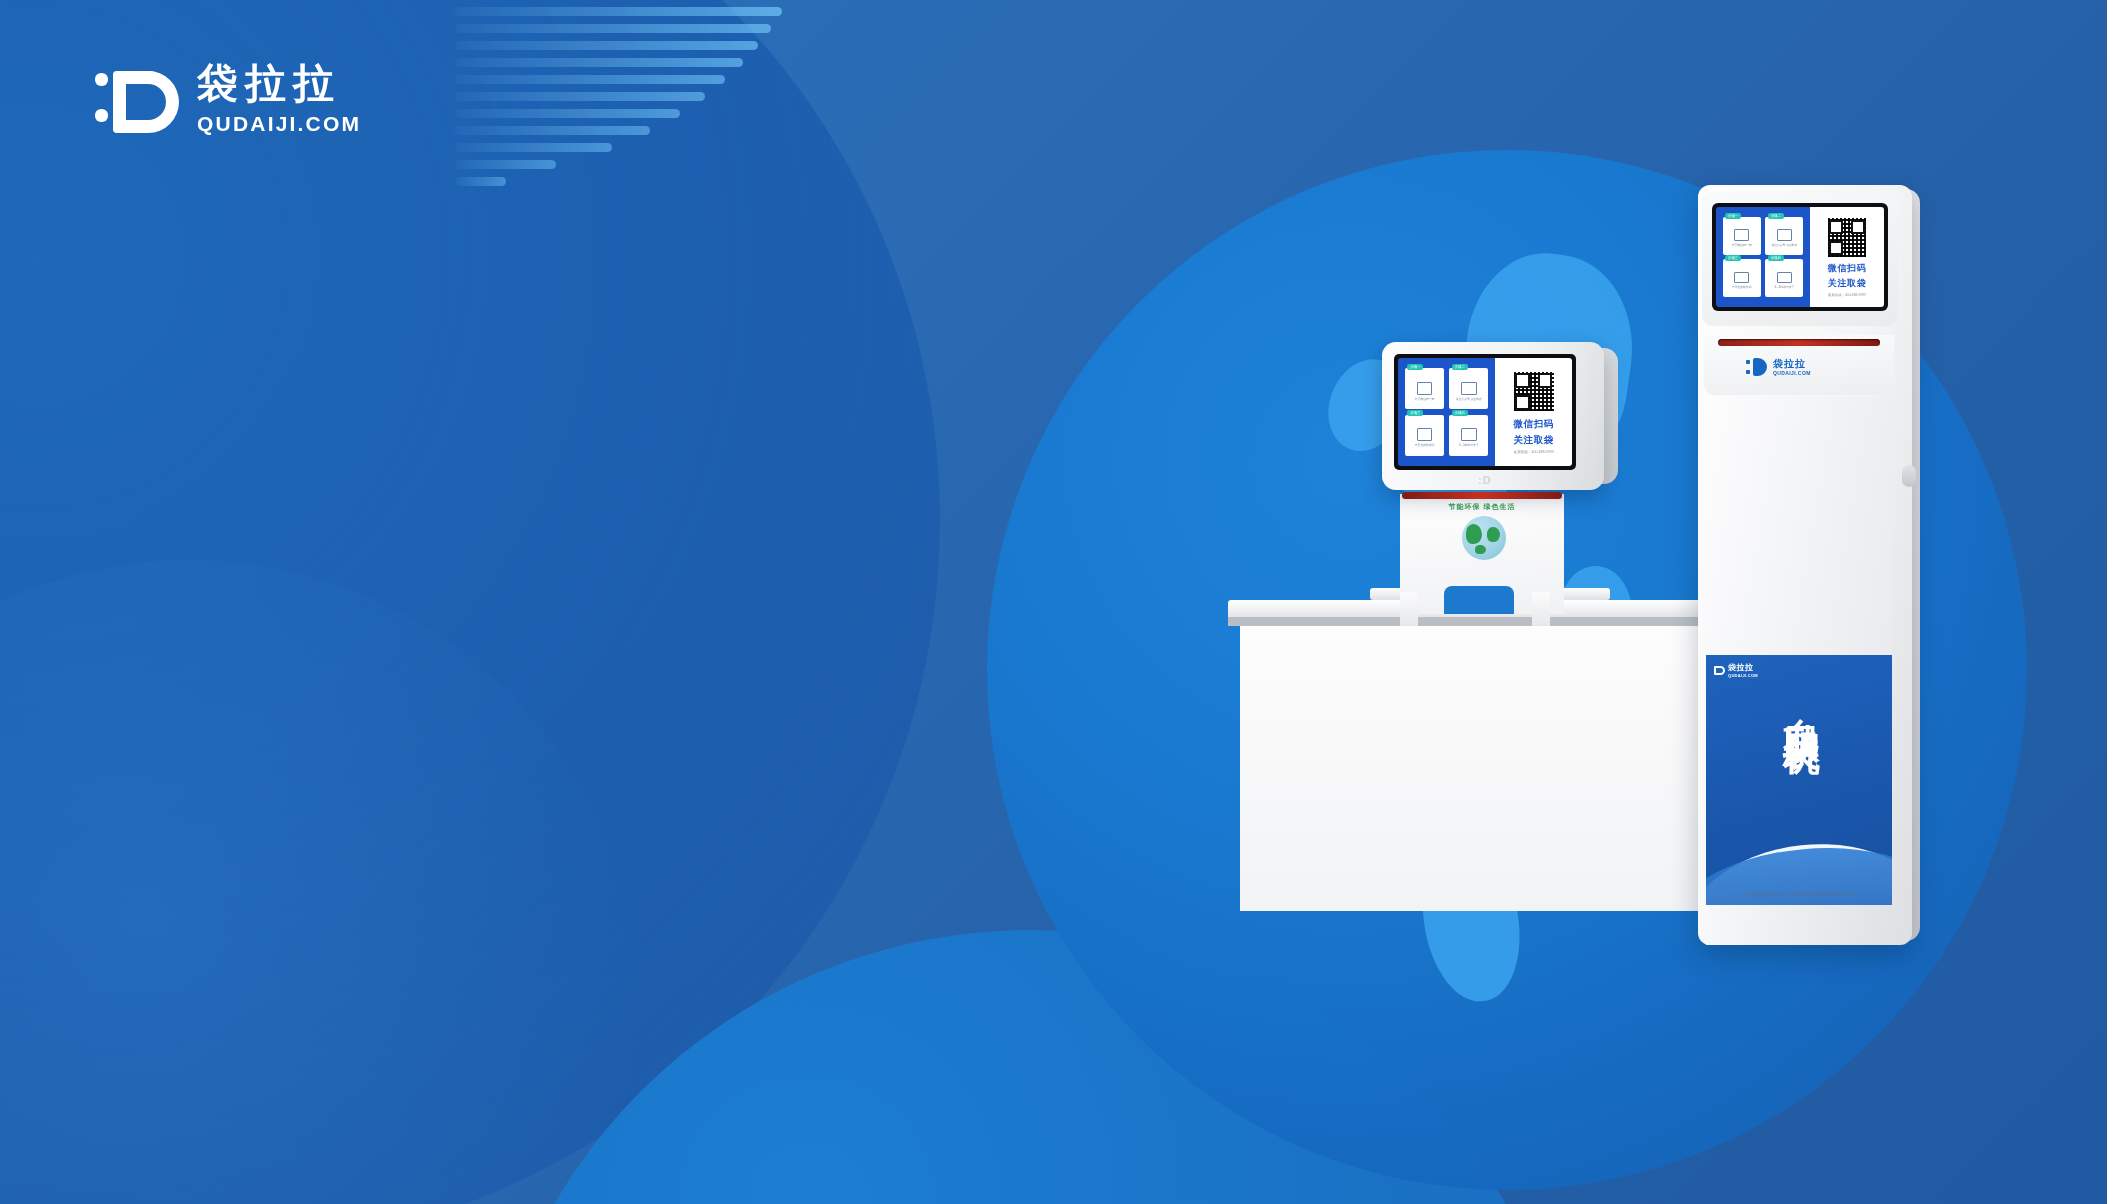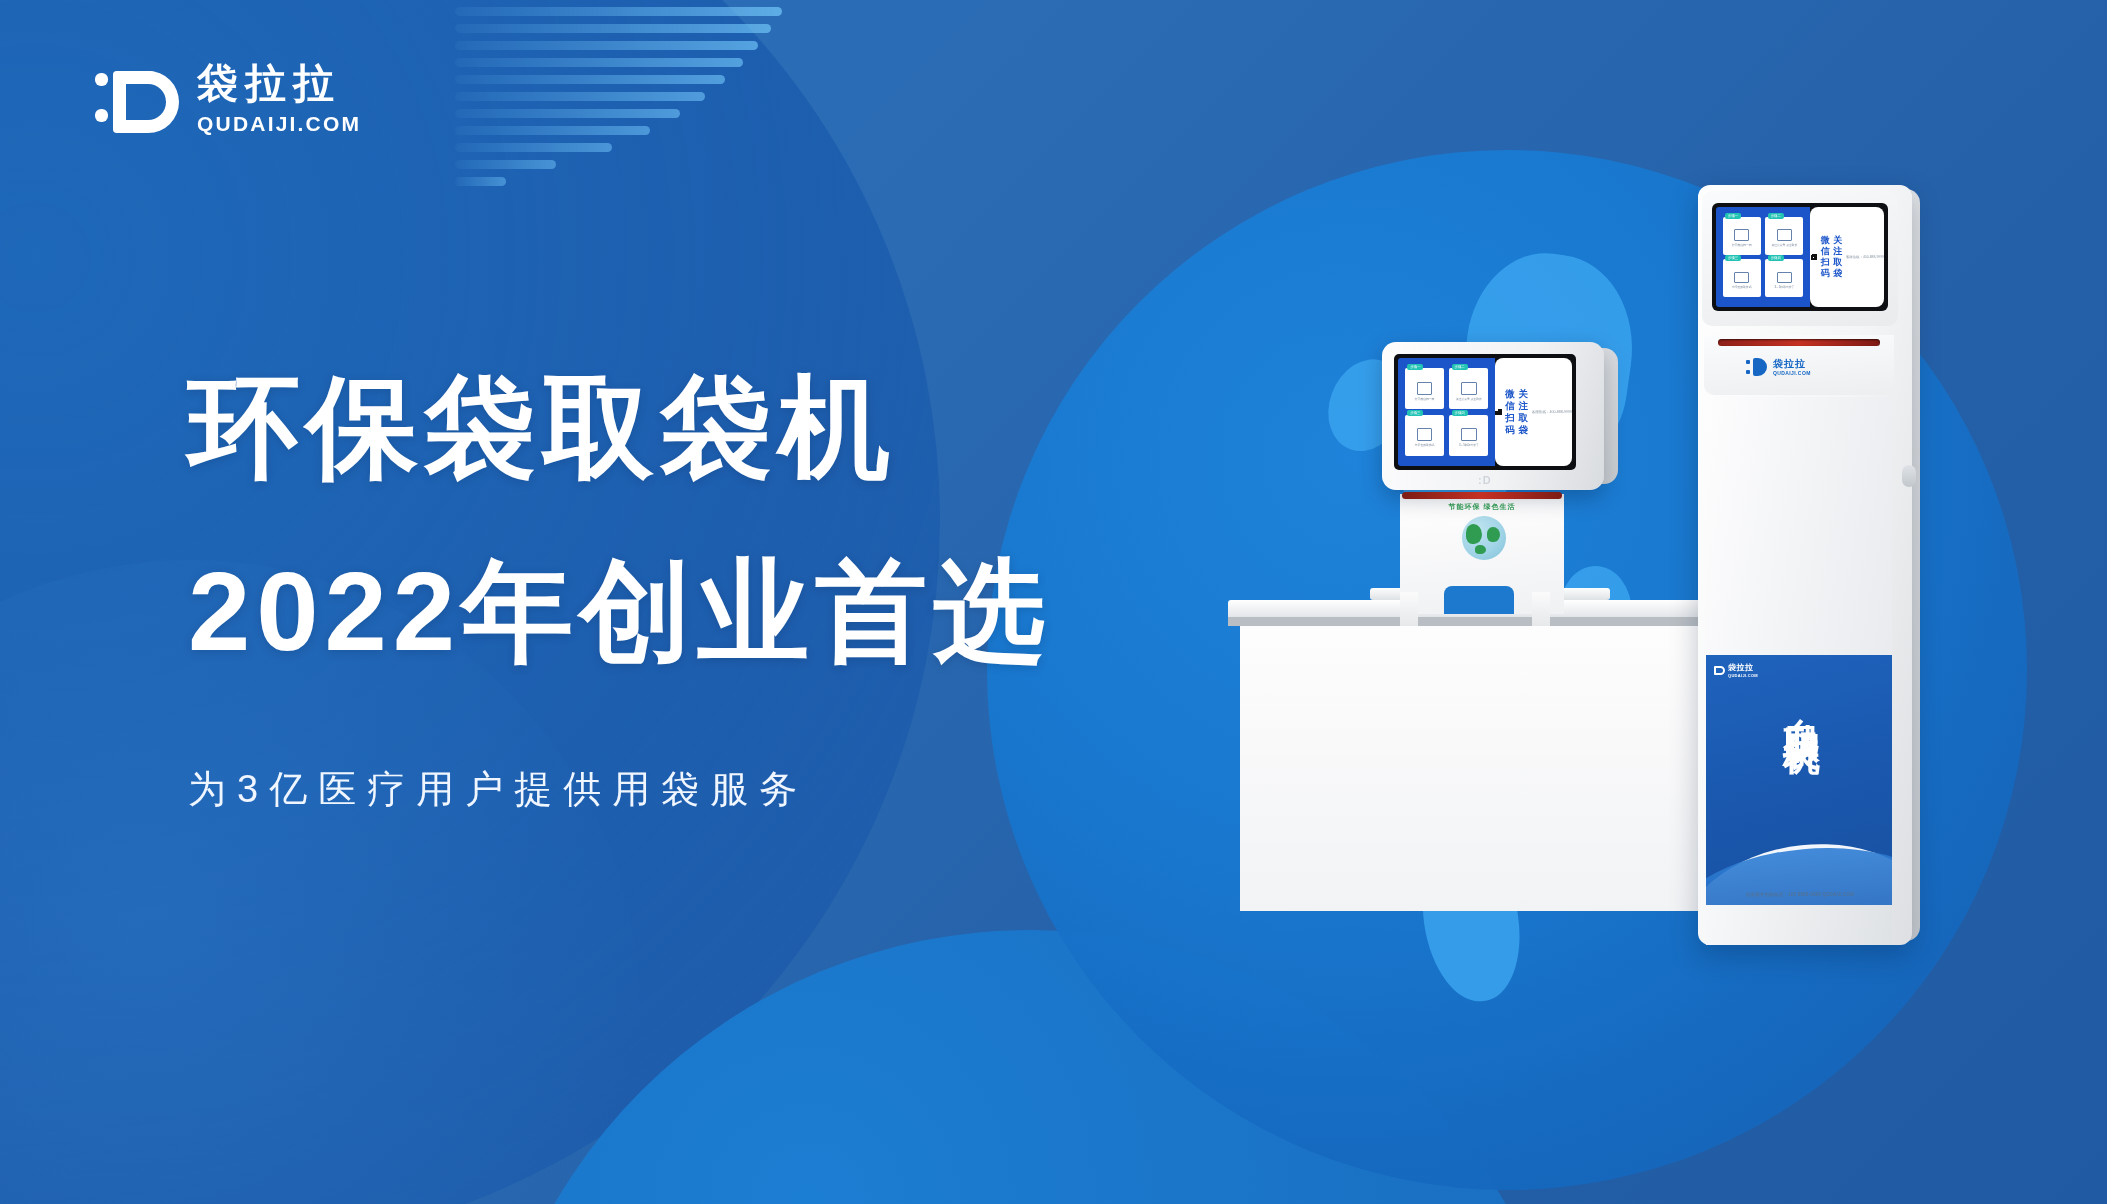--- a/index.html
+++ b/index.html
@@ -104,21 +104,21 @@
   
   .ui{display:flex;width:100%;height:100%;border-radius:3px;overflow:hidden;}
   .ui-left{flex:0 0 56%;background:#1b55c9;padding:6% 4%;box-sizing:border-box;
       display:grid;grid-template-columns:1fr 1fr;grid-auto-rows:1fr;gap:6%;}
   .step-card{background:#fff;border-radius:2px;position:relative;display:flex;flex-direction:column;
       align-items:center;justify-content:center;padding-top:14%;}
   .step-tag{position:absolute;left:6%;top:-12%;background:#22c3b4;color:#fff;border-radius:2px;
       font-size:3.4px;padding:1px 3px;white-space:nowrap;line-height:1.2;}
   .step-ico{width:34%;height:30%;border:1px solid #4a6d9e;border-radius:1px;opacity:.85;}
   .step-cap{font-size:2.8px;color:#6b7b90;margin-top:8%;text-align:center;line-height:1.3;padding:0 4%;}
-  .ui-right{flex:1;background:#fff;display:flex;flex-direction:row;align-items:center;justify-content:center;gap:4%;border-radius:8px;}
+  .ui-right{flex:1;background:#fff;display:flex;flex-direction:column;align-items:center;justify-content:center;gap:4%;}
   .qr{width:52%;aspect-ratio:1/1;background:
         repeating-linear-gradient(90deg,#111 0 2px,#fff 2px 4px),
         repeating-linear-gradient(0deg,#111 0 2px,transparent 2px 4px);
       background-blend-mode:multiply;border:2px solid #fff;position:relative;}
   .qr:before,.qr:after{content:"";position:absolute;width:26%;height:26%;border:2px solid #111;background:#fff;}
   .qr:before{left:4%;top:4%;}
   .qr:after{right:4%;top:4%;}
   .qr-b{position:absolute;left:4%;bottom:4%;width:26%;height:26%;border:2px solid #111;background:#fff;}
   .ui-cn1,.ui-cn2{color:#1b55c9;font-weight:700;line-height:1.25;letter-spacing:.6px;}
   .ui-foot{color:#8b97a6;line-height:1.2;white-space:nowrap;}
@@ -171,25 +171,20 @@
         <span class="dot d2"></span>
       <span class="dshape"></span>
         <span class="bar"></span>
     </div>
     <div class="logo-text">
       <span class="logo-cn">袋拉拉</span>
       <span class="logo-en">QUDAIJI.COM</span>
     </div>
   </div>
 
-  <div class="copy">
-    <div class="h-line one">环保袋取袋机</div>
-    <div class="h-line two">2022年创业首选</div>
-    <div class="sub">为3亿医疗用户提供用袋服务</div>
-  </div>
 
   <div class="desk-top"></div>
   <div class="desk-edge"></div>
   <div class="desk-body"></div>
 
   <div class="desk-machine">
     <div class="dm-foot"></div>
     <div class="dm-stand"></div>
     <div class="dm-bagwall">
       <div class="dm-green-text">节能环保 绿色生活</div>

